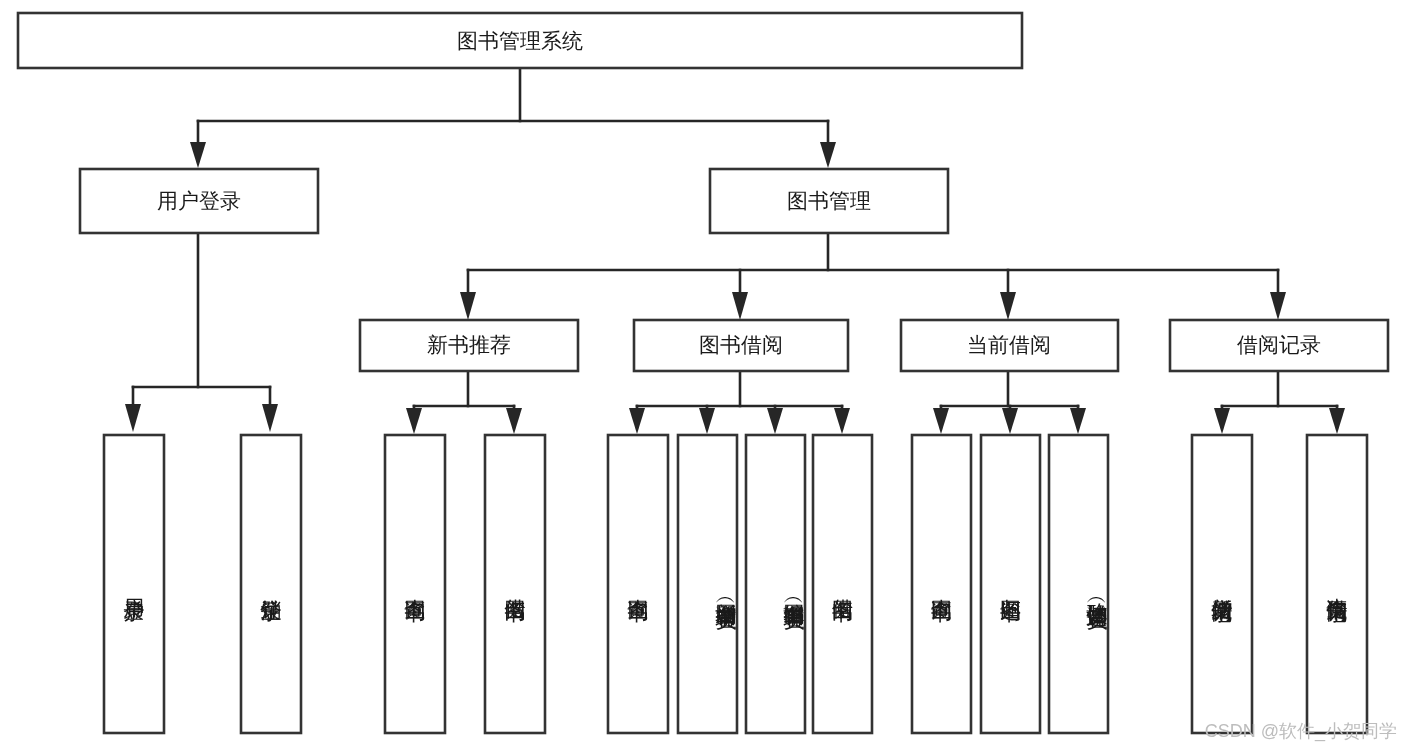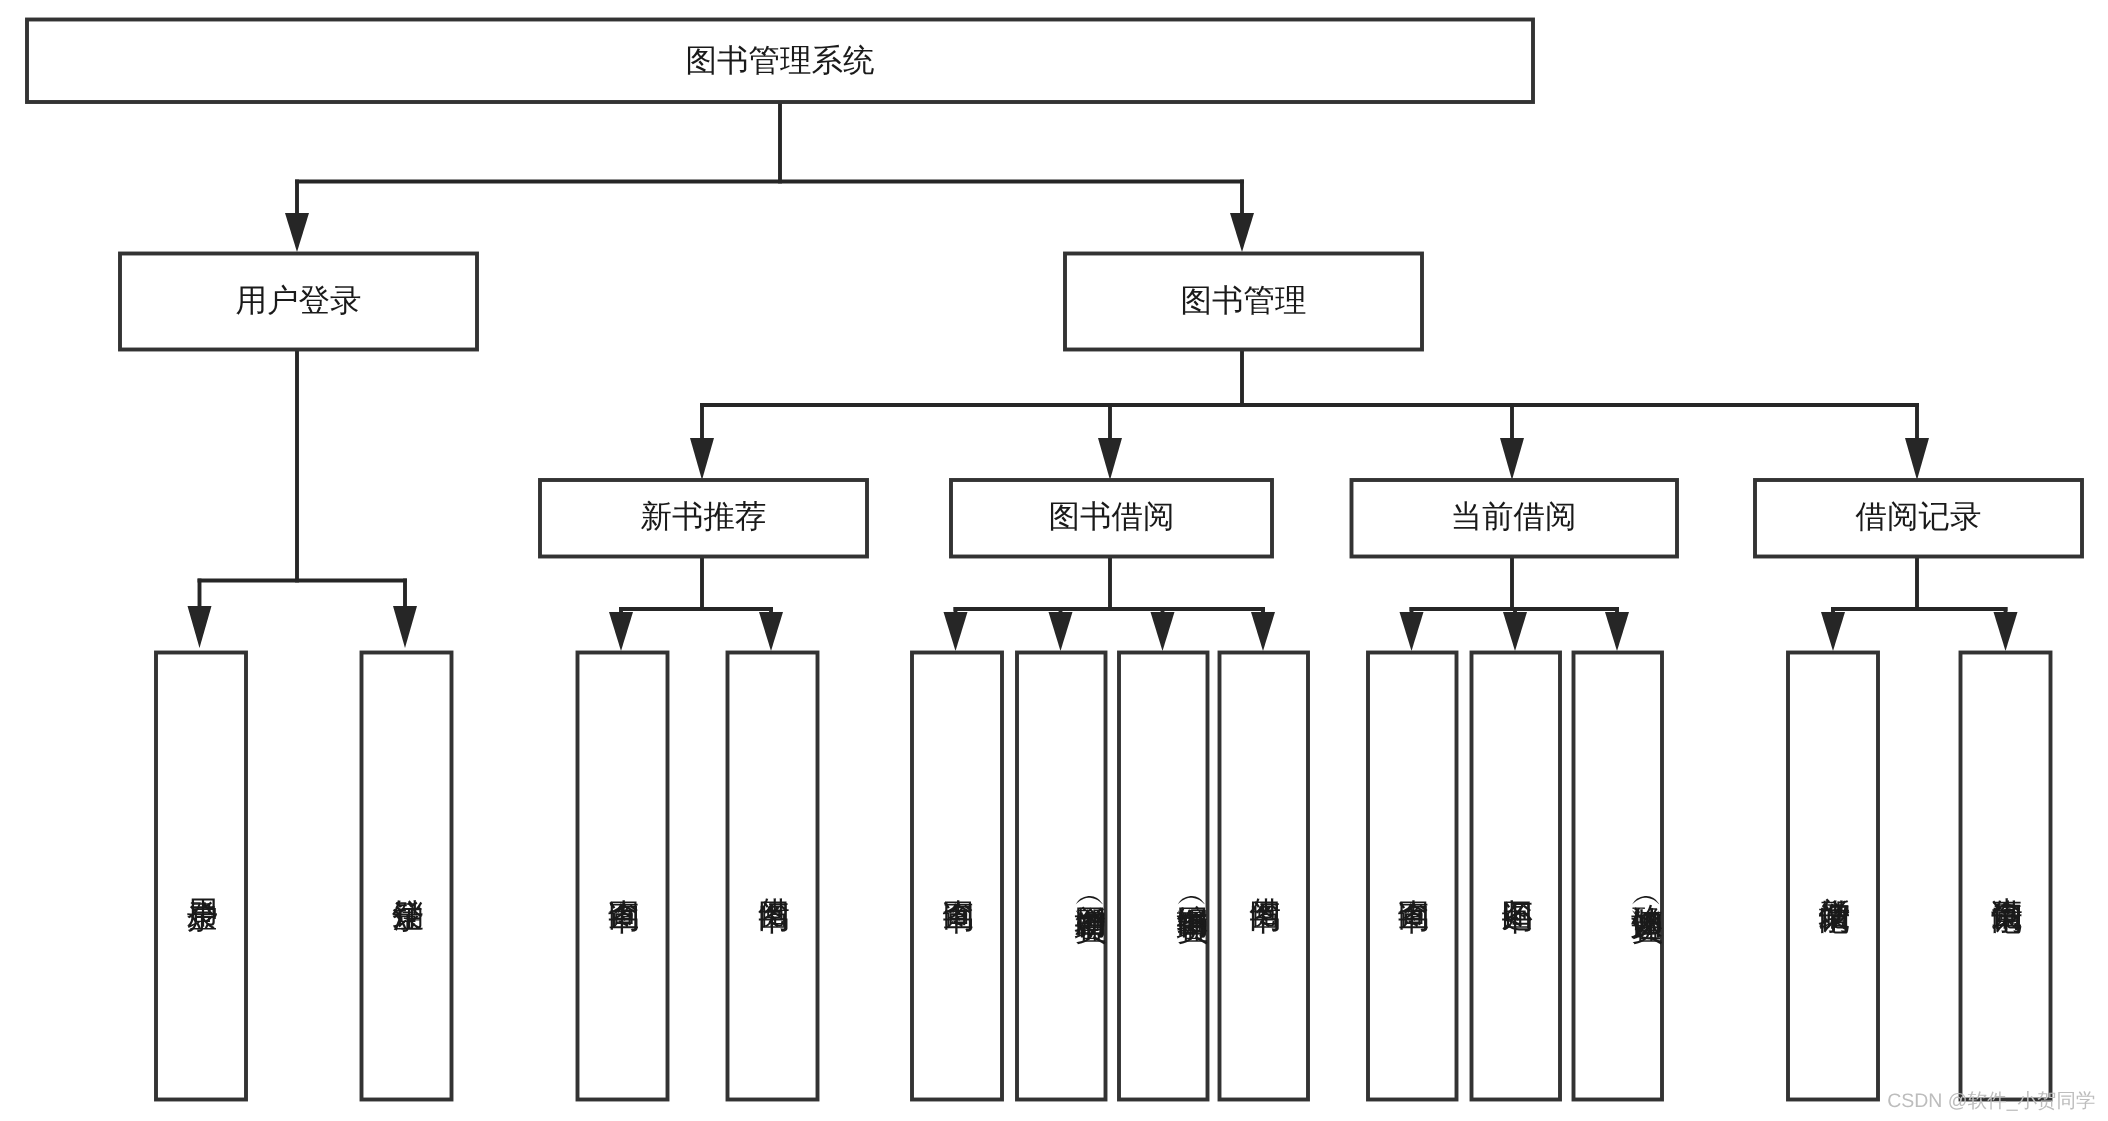--- a/index.html
+++ b/index.html
@@ -63,21 +63,21 @@
     justify-content: center;
     text-align: center;
     white-space: nowrap;
     pointer-events: none;
   }
   #watermark {
     position: absolute;
     right: 8px;
     bottom: 4px;
     font-family: "Liberation Sans", "DejaVu Sans", sans-serif;
-    font-size: 13px;
+    font-size: 18px;
     color: #bdbdbd;
     white-space: nowrap;
     user-select: none;
   }
 </style>
 </head>
 <body>
 
 <div id="diagram-root">
 

